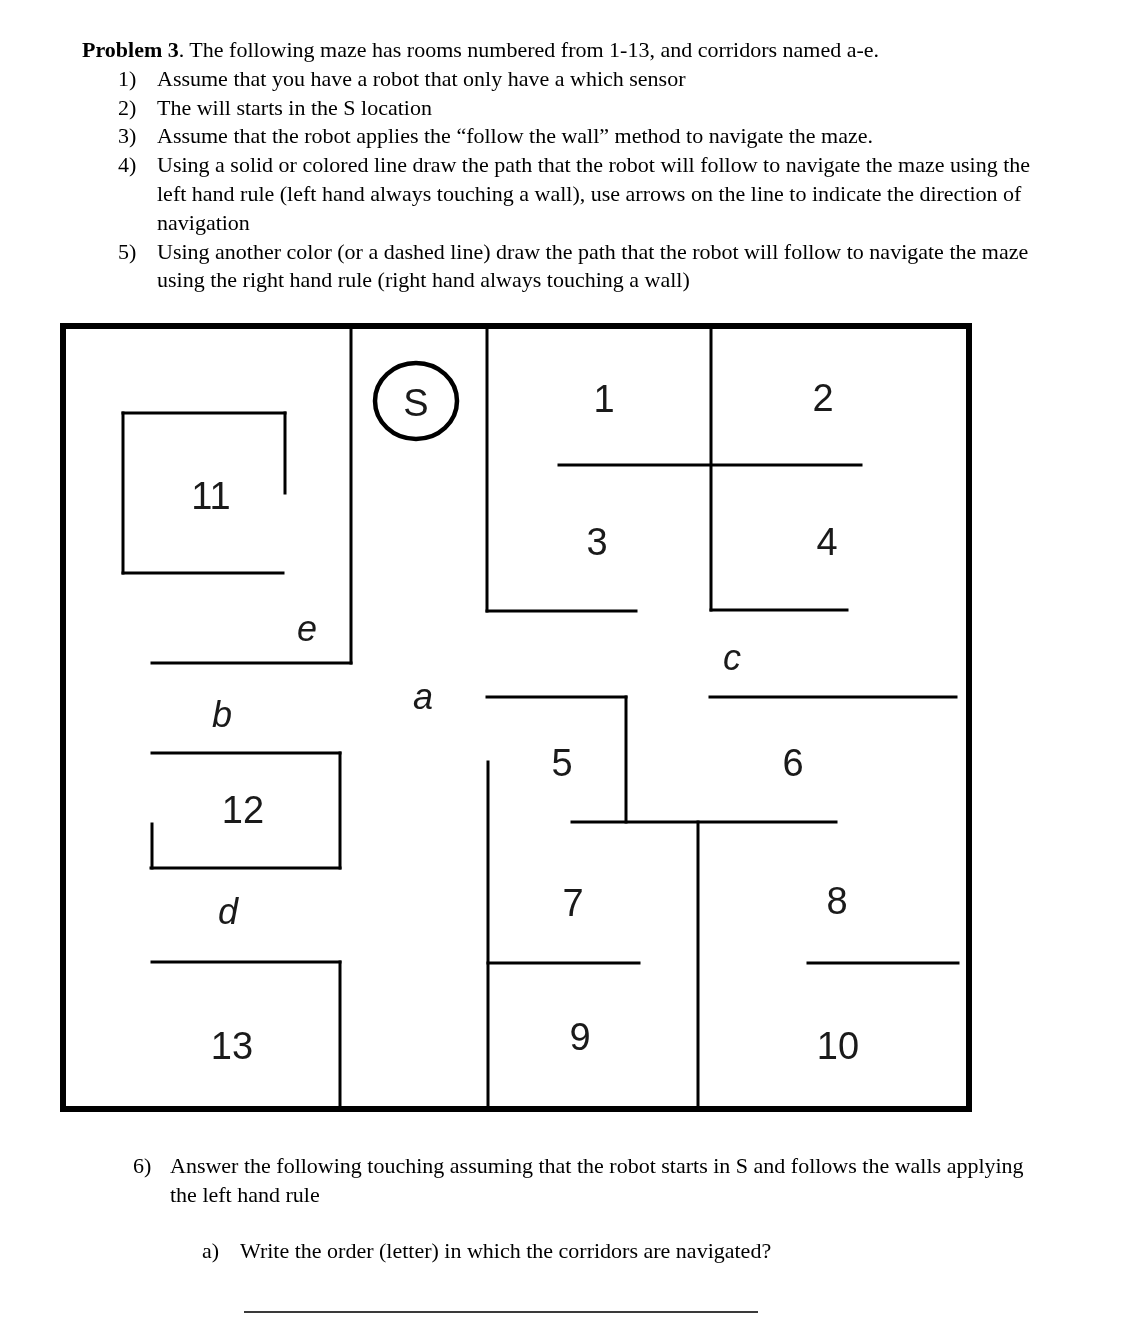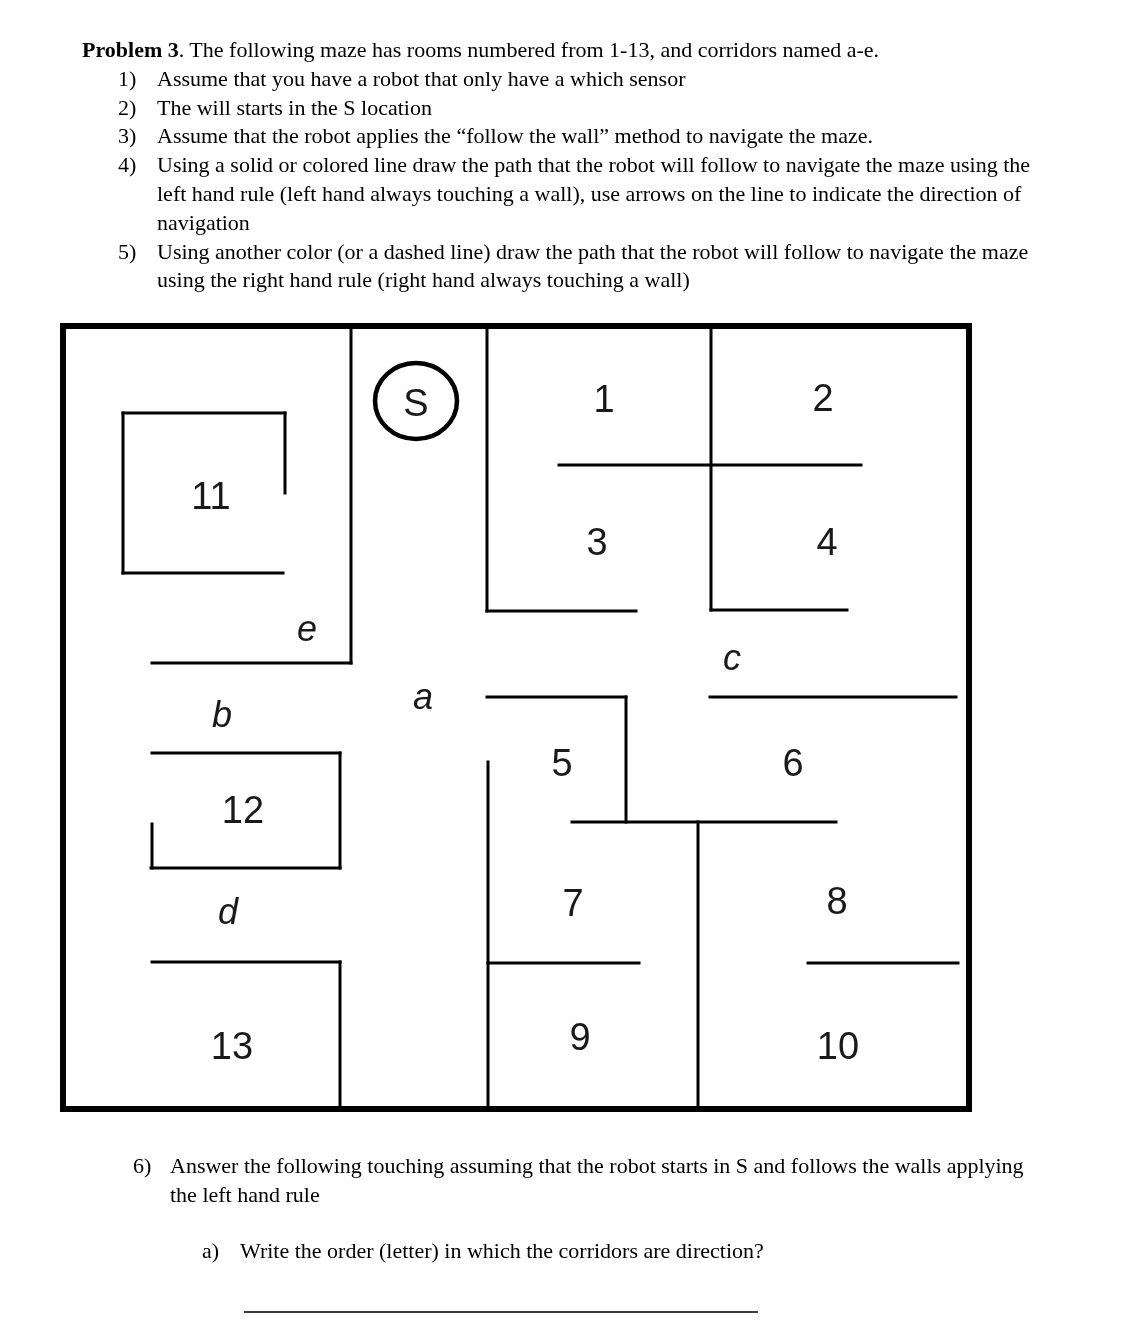--- a/index.html
+++ b/index.html
@@ -152,18 +152,18 @@
       <text x="228" y="911" class="corridor-text">d</text>
       <text x="307" y="628" class="corridor-text">e</text>
     </svg>
 
   <div class="q6">
     <span class="num">6)</span>
     <span class="txt">Answer the following touching assuming that the robot starts in S and follows the walls applying the left hand rule</span>
   </div>
   <div class="qa">
     <span class="num">a)</span>
-    <span class="txt">Write the order (letter) in which the corridors are direction?</span>
+    <span class="txt">Write the order (letter) in which the corridors are navigated?</span>
   </div>
 
   <div class="answer-line"></div>
 
 </div>
 
 </body></html>

